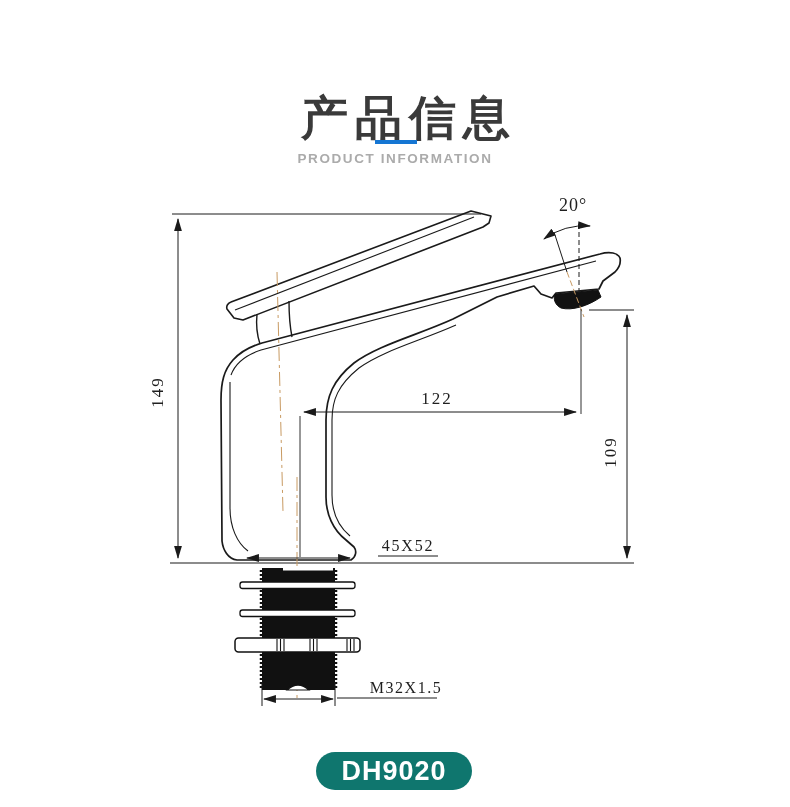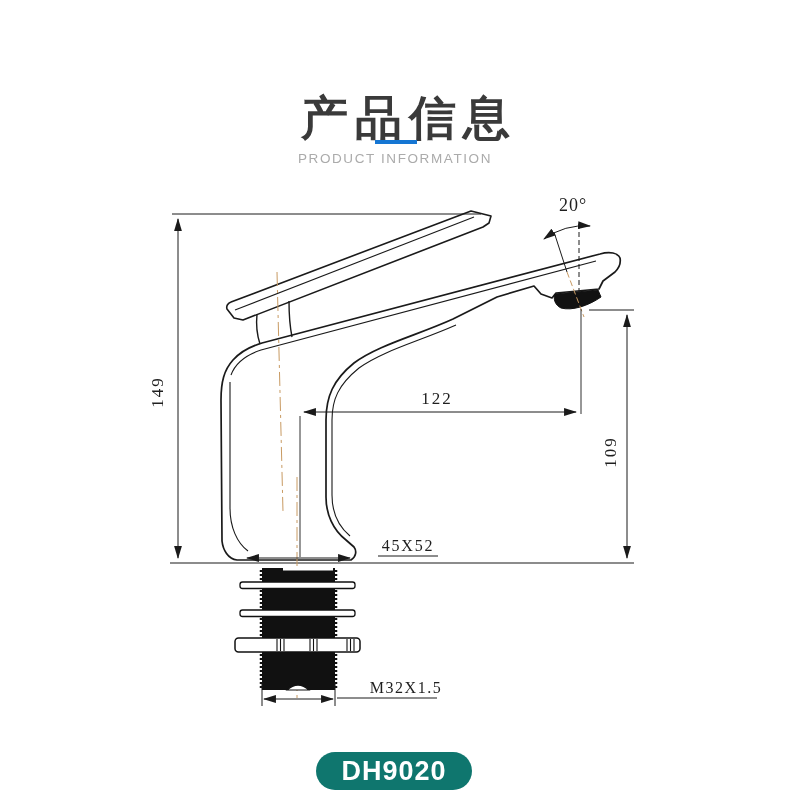--- a/index.html
+++ b/index.html
@@ -3,21 +3,21 @@
 <meta charset="utf-8">
 <style>
   html,body{margin:0;padding:0;background:#fff;}
   .page{position:relative;width:790px;height:807px;background:#fff;overflow:hidden;
         font-family:"Liberation Sans",sans-serif;}
   .header{position:absolute;top:0;left:0;width:790px;text-align:center;}
   .page-title{position:absolute;top:78px;left:0;width:790px;margin:14px;
       font-size:47px;font-weight:700;color:#3a3a3a;letter-spacing:7px;line-height:1.1;}
   .title-divider{position:absolute;top:140px;left:375px;width:42px;height:4px;background:#1576d3;}
   .subtitle{position:absolute;top:151px;left:0;width:790px;margin:0;
-      font-size:13.5px;font-weight:400;color:#ababab;letter-spacing:1.6px;}
+      font-size:13.5px;font-weight:700;color:#ababab;letter-spacing:1.6px;}
   .drawing-svg{position:absolute;top:185px;left:0;}
   .model-badge{position:absolute;top:752px;left:316px;width:156px;height:38px;
       background:#0f766e;border-radius:19px;color:#fff;font-size:27px;font-weight:700;
       text-align:center;line-height:38px;letter-spacing:1px;}
   .dimtext{font-family:"Liberation Serif",serif;fill:#1f1f1f;}
 </style>
 </head>
 <body>
 
 <div class="page">

